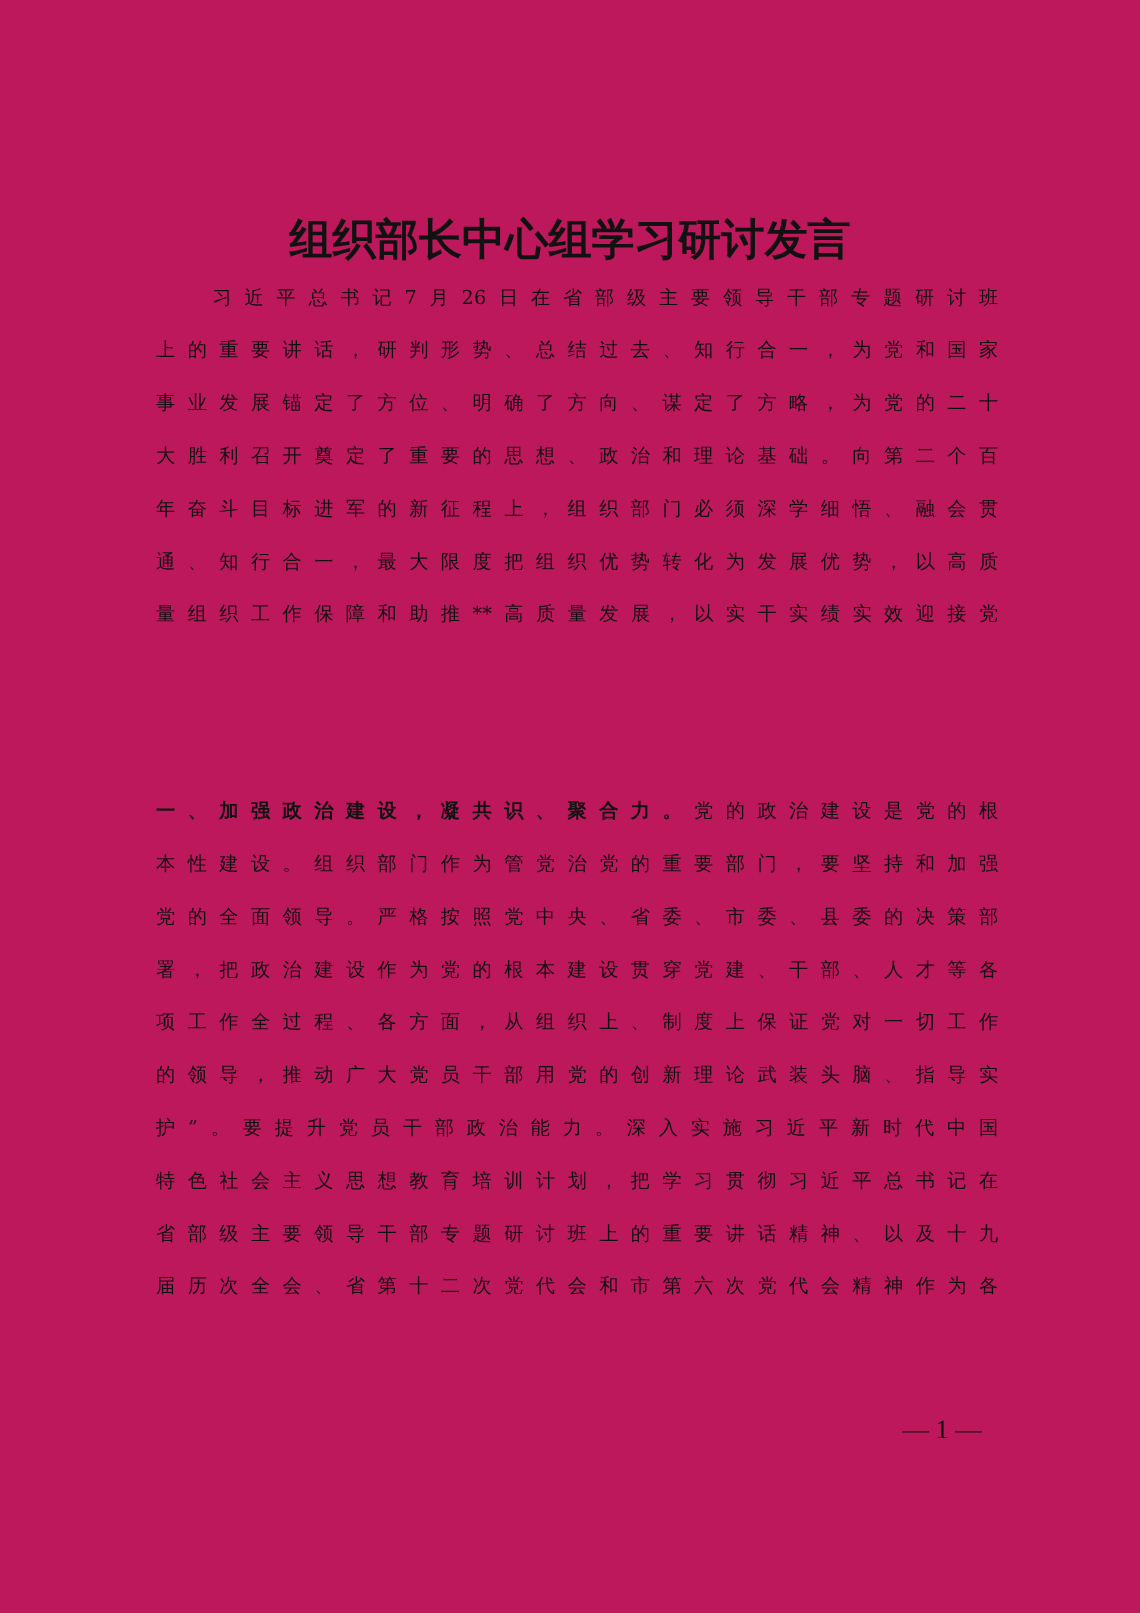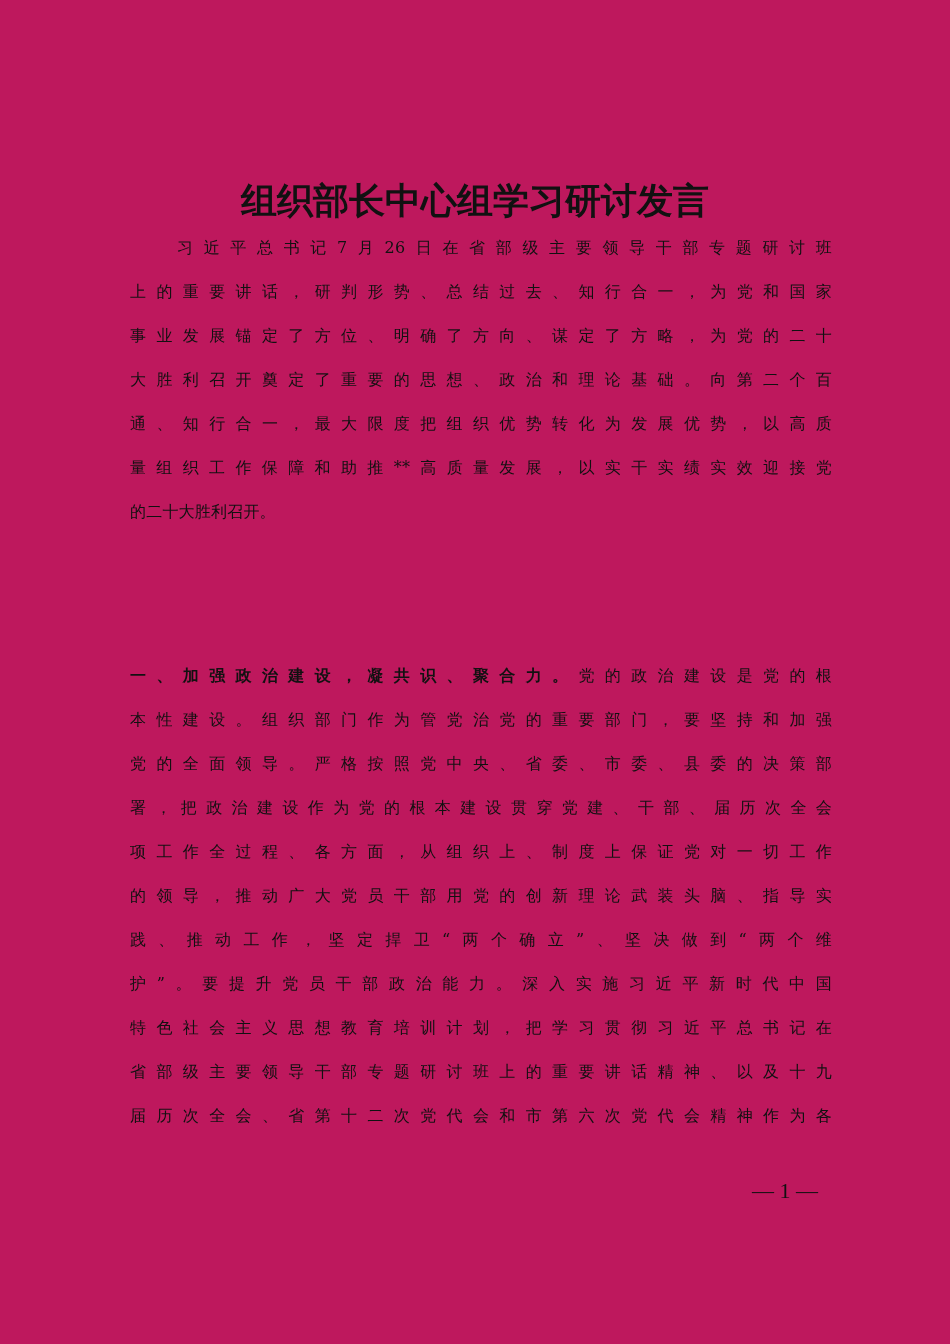--- a/index.html
+++ b/index.html
@@ -76,33 +76,32 @@
 
 <div class="page">
 
   <div class="title">组织部长中心组学习研讨发言</div>
 
   <div class="body-block p1">
     <div class="line indent">习近平总书记7月26日在省部级主要领导干部专题研讨班</div>
     <div class="line">上的重要讲话，研判形势、总结过去、知行合一，为党和国家</div>
     <div class="line">事业发展锚定了方位、明确了方向、谋定了方略，为党的二十</div>
     <div class="line">大胜利召开奠定了重要的思想、政治和理论基础。向第二个百</div>
+    <div class="line">年奋斗目标进军的新征程上，组织部门必须深学细悟、融会贯</div>
     <div class="line">通、知行合一，最大限度把组织优势转化为发展优势，以高质</div>
     <div class="line">量组织工作保障和助推**高质量发展，以实干实绩实效迎接党</div>
-    <div class="line last">的二十大胜利召开。</div>
   </div>
 
   <div class="body-block p2">
     <div class="line"><span class="bold">一、加强政治建设，凝共识、聚合力。</span><span>党的政治建设是党的根</span></div>
     <div class="line">本性建设。组织部门作为管党治党的重要部门，要坚持和加强</div>
     <div class="line">党的全面领导。严格按照党中央、省委、市委、县委的决策部</div>
-    <div class="line">署，把政治建设作为党的根本建设贯穿党建、干部、届历次全会</div>
+    <div class="line">署，把政治建设作为党的根本建设贯穿党建、干部、人才等各</div>
     <div class="line">项工作全过程、各方面，从组织上、制度上保证党对一切工作</div>
     <div class="line">的领导，推动广大党员干部用党的创新理论武装头脑、指导实</div>
-    <div class="line">践、推动工作，坚定捍卫“两个确立”、坚决做到“两个维</div>
     <div class="line">护”。要提升党员干部政治能力。深入实施习近平新时代中国</div>
     <div class="line">特色社会主义思想教育培训计划，把学习贯彻习近平总书记在</div>
     <div class="line">省部级主要领导干部专题研讨班上的重要讲话精神、以及十九</div>
     <div class="line">届历次全会、省第十二次党代会和市第六次党代会精神作为各</div>
   </div>
 
   <div class="page-number">— 1 —</div>
 
 </div>
 

